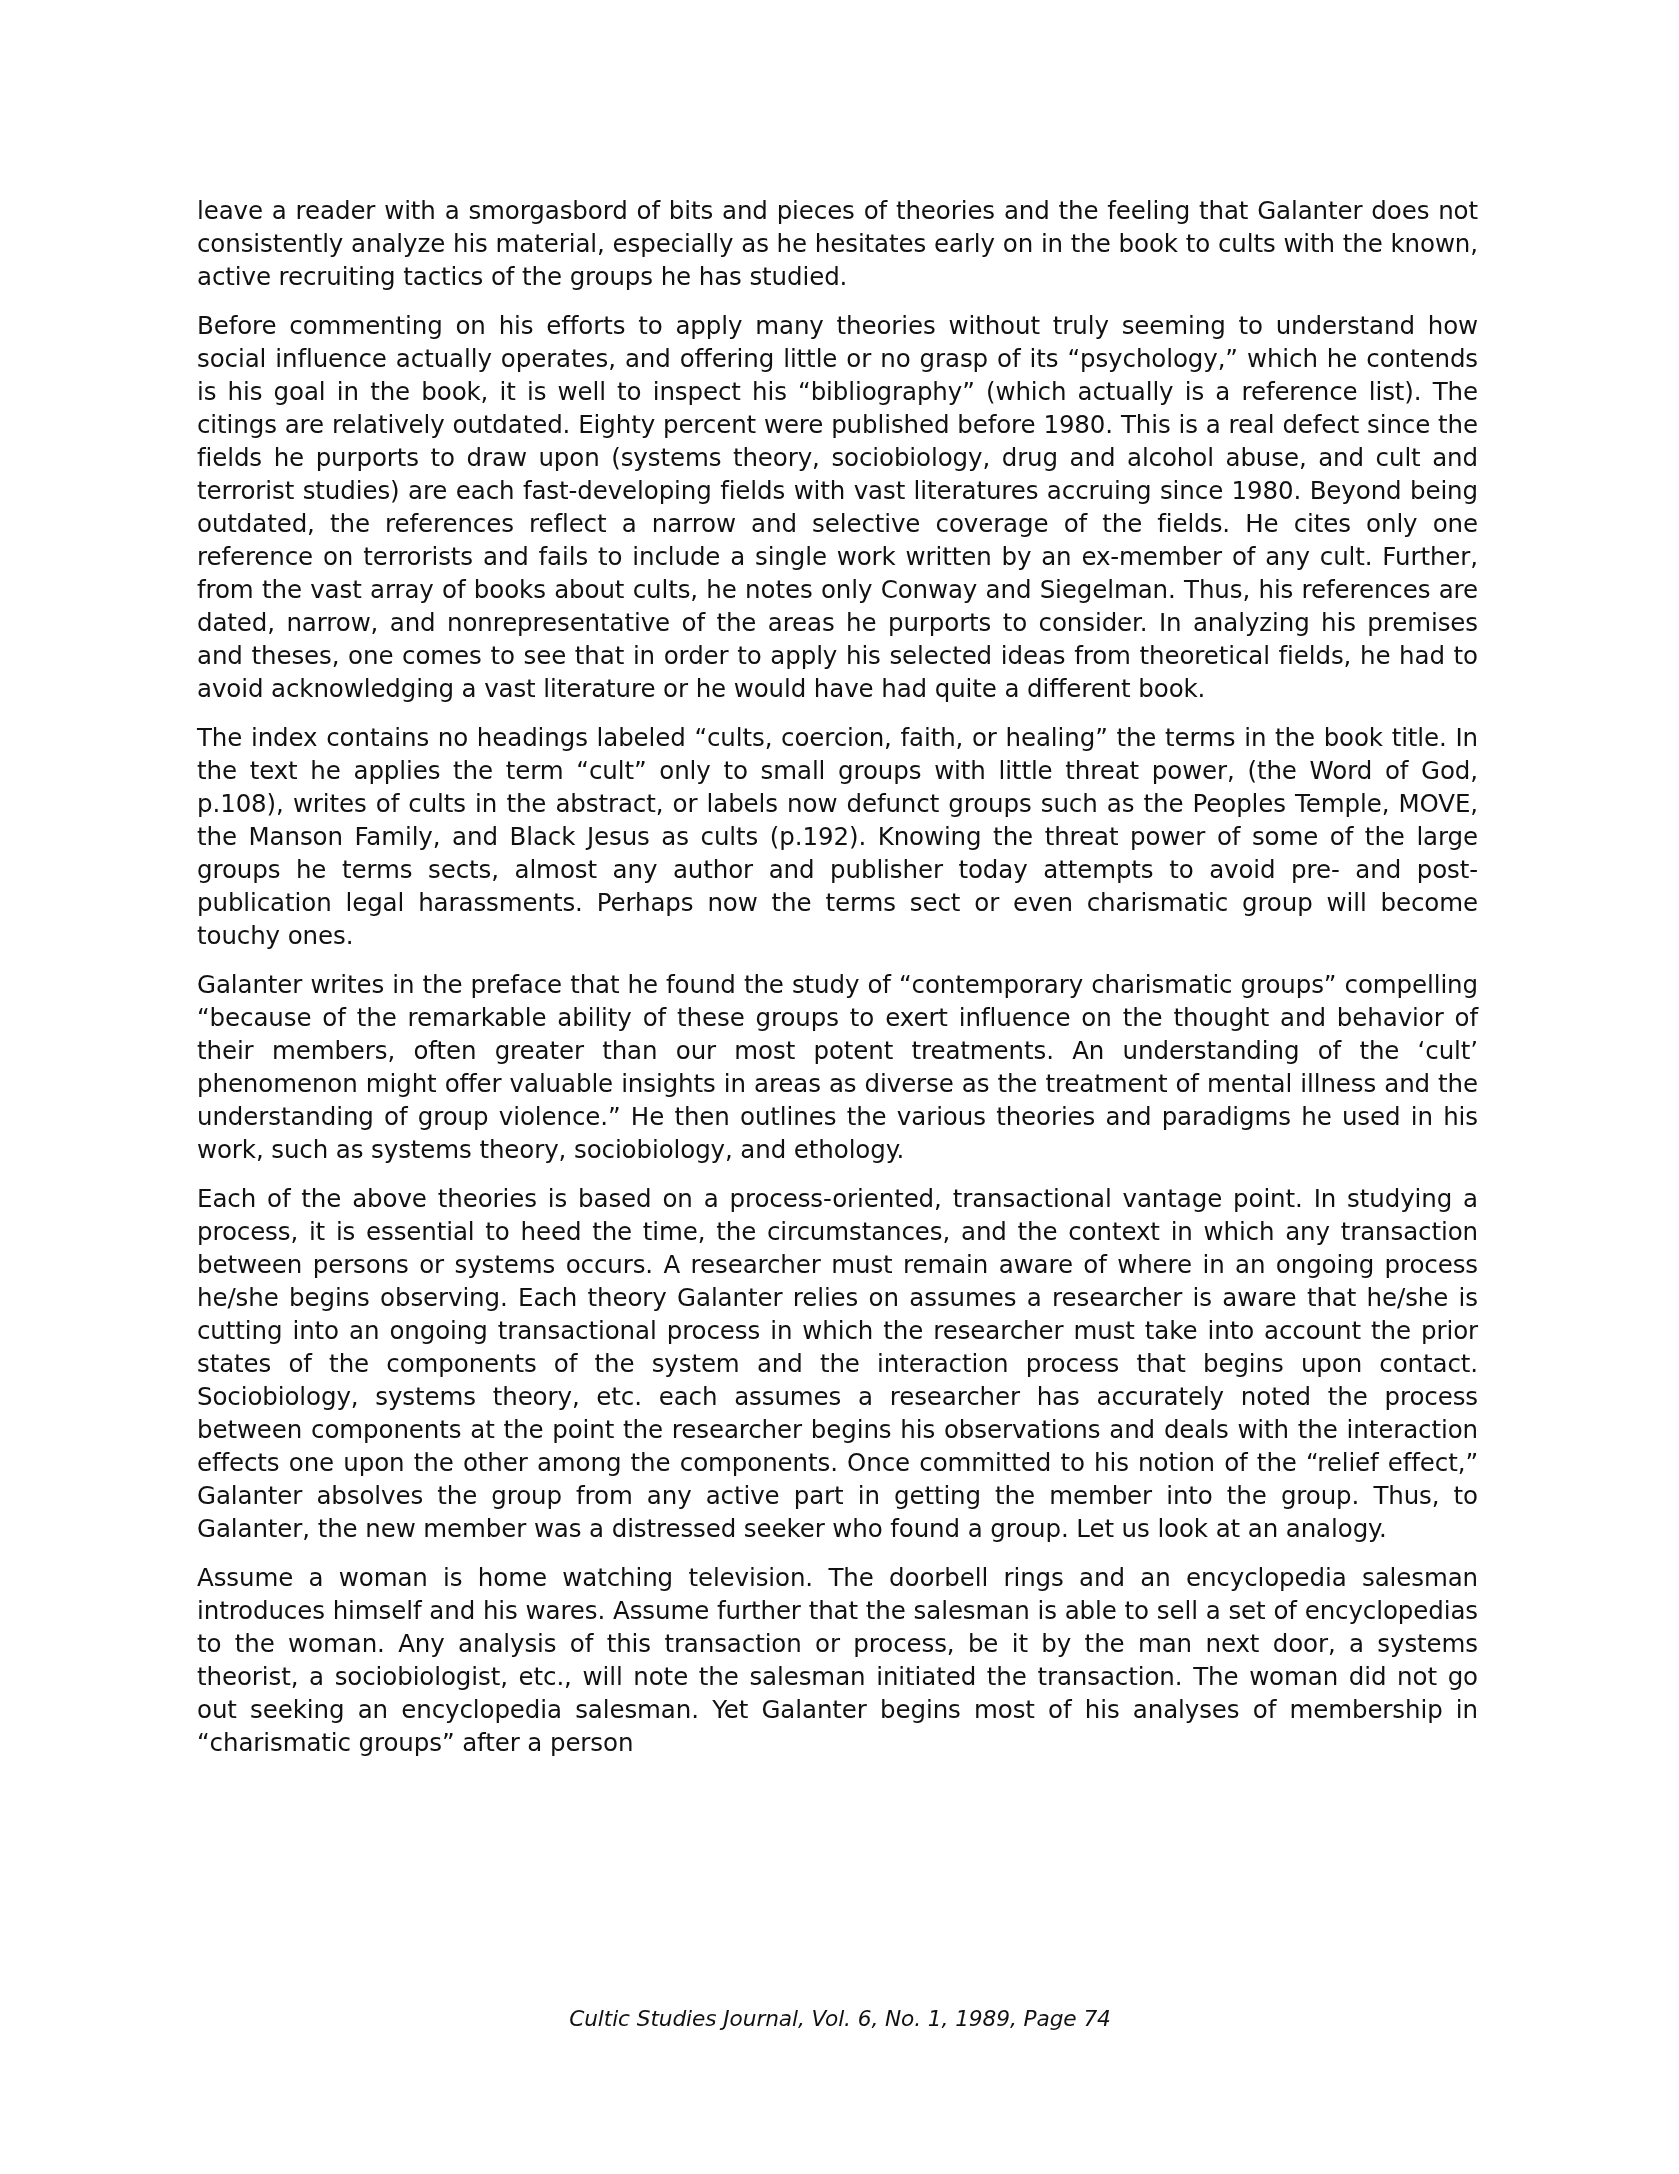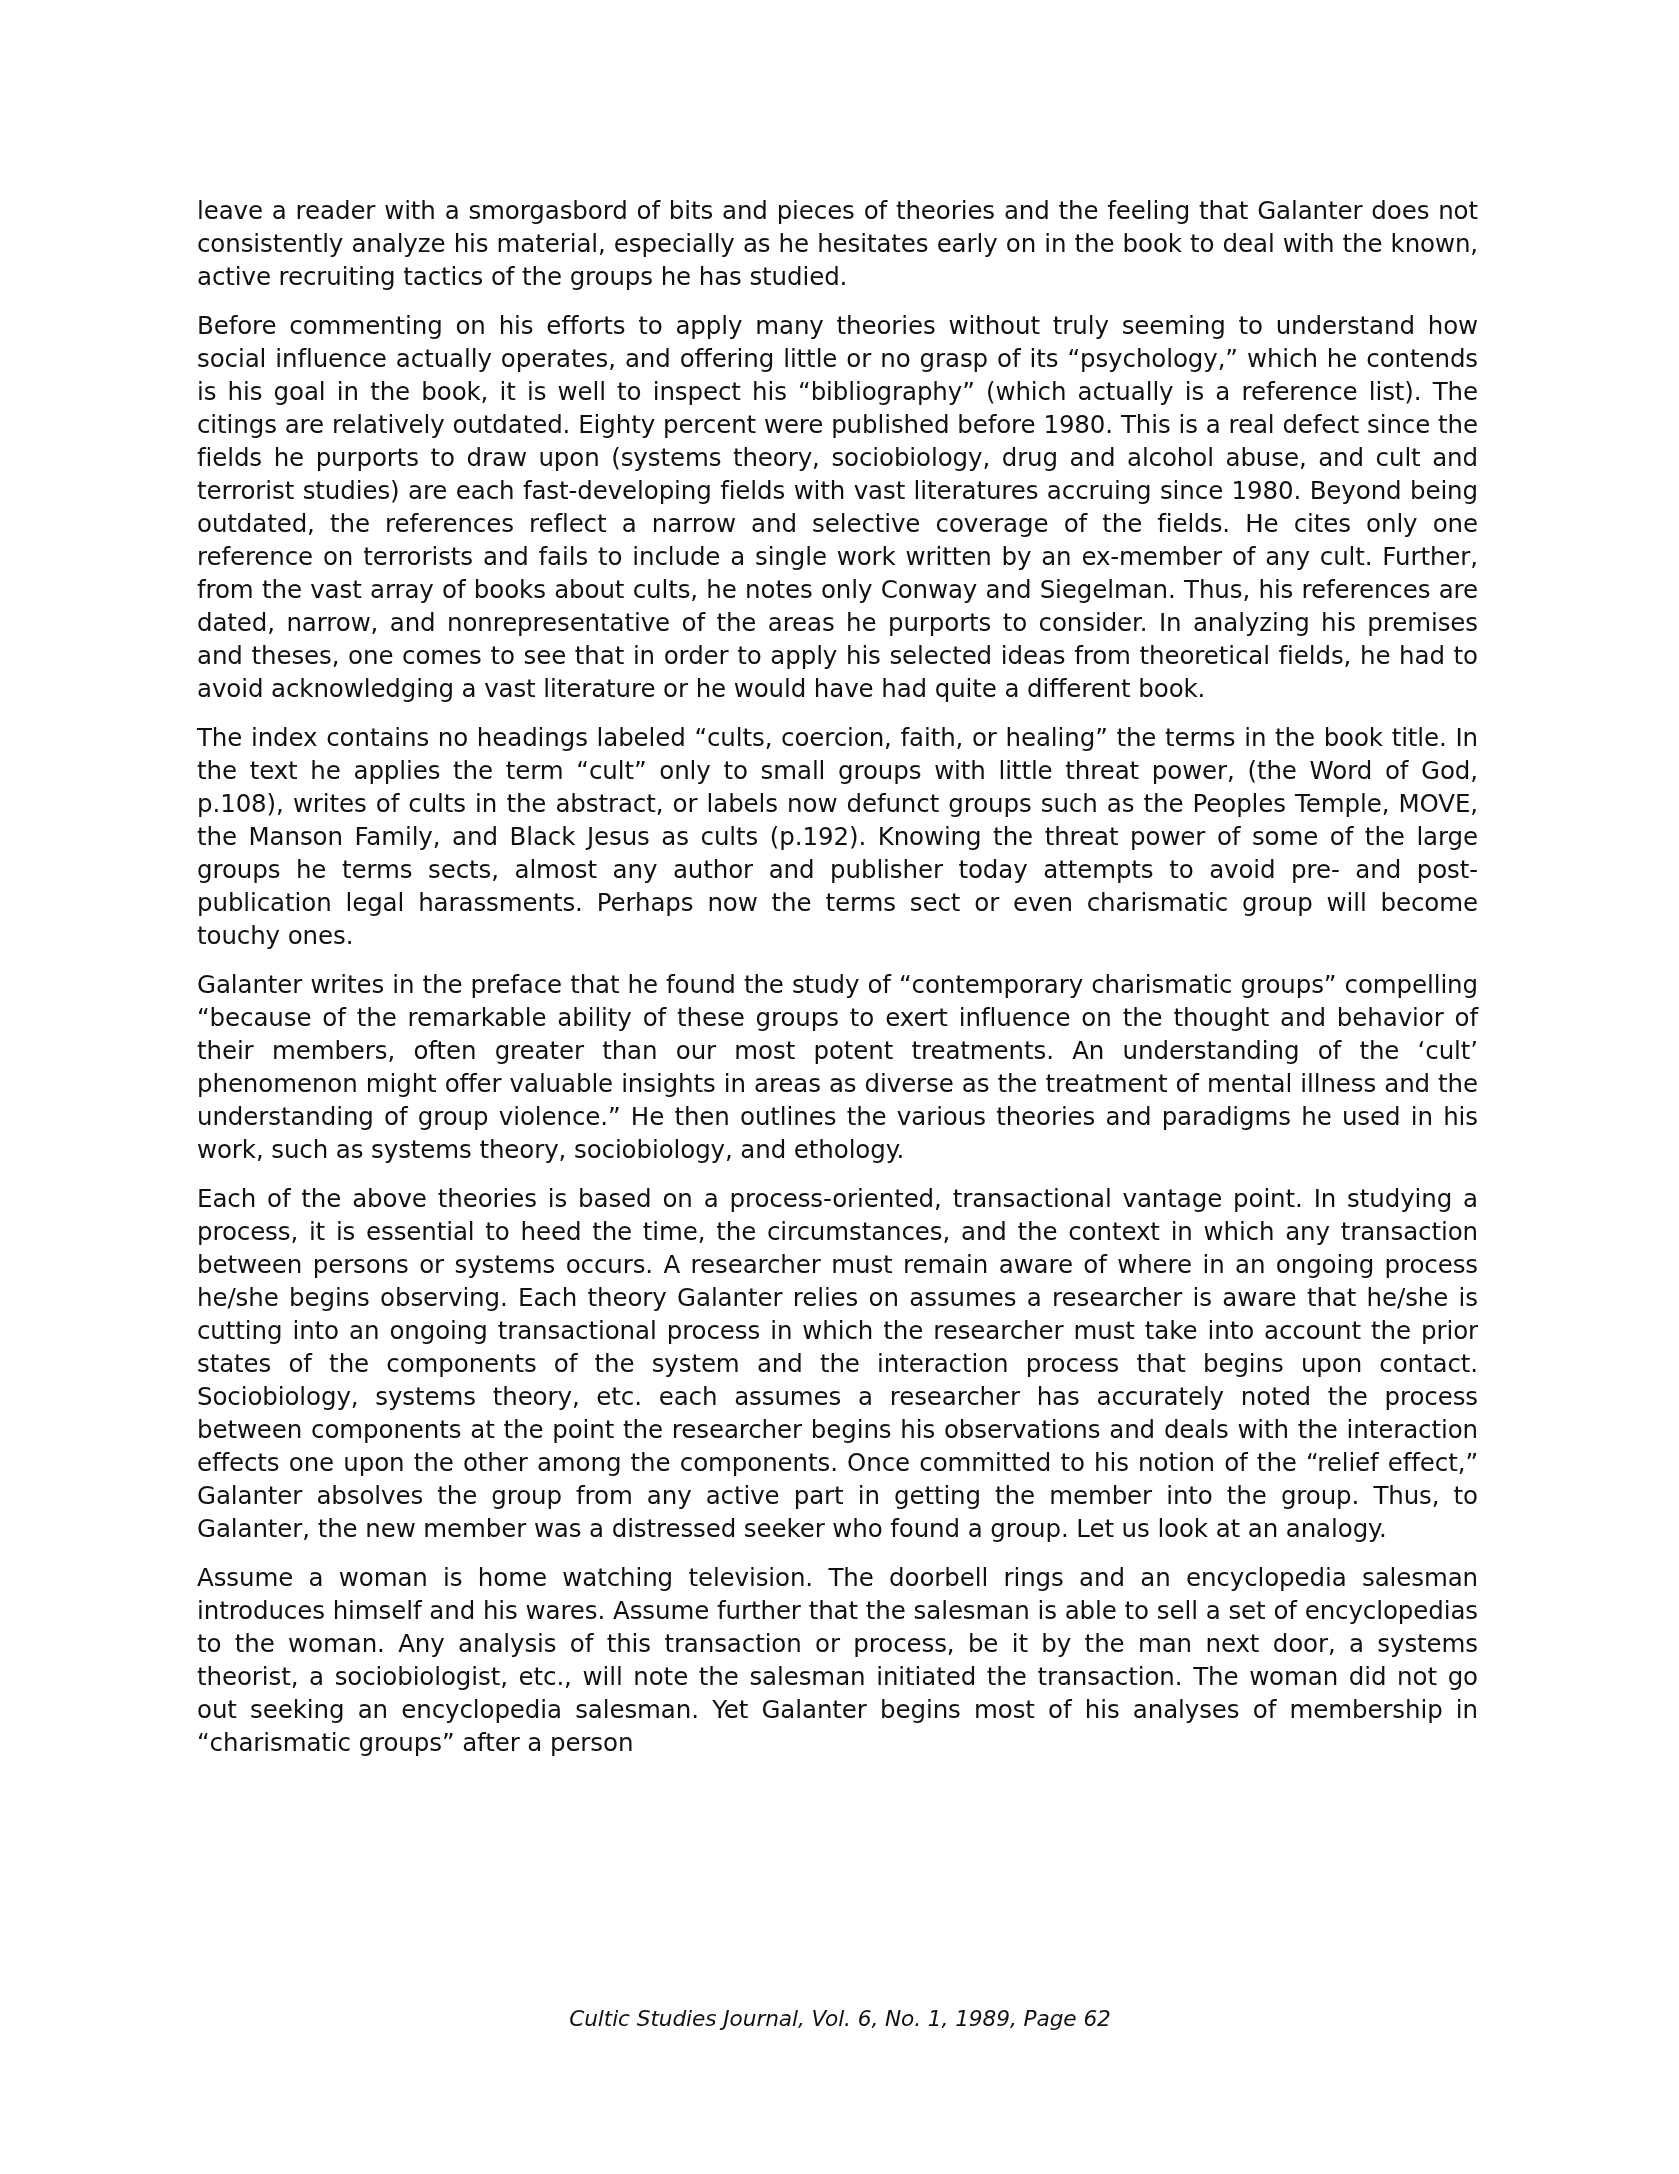--- a/index.html
+++ b/index.html
@@ -47,22 +47,22 @@
       font-style: italic;
       color: #111111;
       letter-spacing: -0.1px;
     }
   </style>
 </head>
 <body>
 
 <div class="page">
   <div class="body-text">
-    <p class="para">leave a reader with a smorgasbord of bits and pieces of theories and the feeling that Galanter does not consistently analyze his material, especially as he hesitates early on in the book to deal with the known, active recruiting tactics of the groups he has studied.</p>
+    <p class="para">leave a reader with a smorgasbord of bits and pieces of theories and the feeling that Galanter does not consistently analyze his material, especially as he hesitates early on in the book to cults with the known, active recruiting tactics of the groups he has studied.</p>
     <p class="para">Before commenting on his efforts to apply many theories without truly seeming to understand how social influence actually operates, and offering little or no grasp of its “psychology,” which he contends is his goal in the book, it is well to inspect his “bibliography” (which actually is a reference list).  The citings are relatively outdated. Eighty percent were published before 1980.  This is a real defect since the fields he purports to draw upon (systems theory, sociobiology, drug and alcohol abuse, and cult and terrorist studies) are each fast-developing fields with vast literatures accruing since 1980.  Beyond being outdated, the references reflect a narrow and selective coverage of the fields.  He cites only one reference on terrorists and fails to include a single work written by an ex-member of any cult.  Further, from the vast array of books about cults, he notes only Conway and Siegelman.  Thus, his references are dated, narrow, and nonrepresentative of the areas he purports to consider.  In analyzing his premises and theses, one comes to see that in order to apply his selected ideas from theoretical fields, he had to avoid acknowledging a vast literature or he would have had quite a different book.</p>
     <p class="para">The index contains no headings labeled “cults, coercion, faith, or healing” the terms in the book title.  In the text he applies the term “cult” only to small groups with little threat power, (the Word of God, p.108), writes of cults in the abstract, or labels now defunct groups such as the Peoples Temple, MOVE, the Manson Family, and Black Jesus as cults (p.192).  Knowing the threat power of some of the large groups he terms sects, almost any author and publisher today attempts to avoid pre- and post-publication legal harassments. Perhaps now the terms sect or even charismatic group will become touchy ones.</p>
     <p class="para">Galanter writes in the preface that he found the study of “contemporary charismatic groups” compelling “because of the remarkable ability of these groups to exert influence on the thought and behavior of their members, often greater than our most potent treatments.  An understanding of the ‘cult’ phenomenon might offer valuable insights in areas as diverse as the treatment of mental illness and the understanding of group violence.”  He then outlines the various theories and paradigms he used in his work, such as systems theory, sociobiology, and ethology.</p>
     <p class="para">Each of the above theories is based on a process-oriented, transactional vantage point.  In studying a process, it is essential to heed the time, the circumstances, and the context in which any transaction between persons or systems occurs.  A researcher must remain aware of where in an ongoing process he/she begins observing.  Each theory Galanter relies on assumes a researcher is aware that he/she is cutting into an ongoing transactional process in which the researcher must take into account the prior states of the components of the system and the interaction process that begins upon contact.  Sociobiology, systems theory, etc. each assumes a researcher has accurately noted the process between components at the point the researcher begins his observations and deals with the interaction effects one upon the other among the components.  Once committed to his notion of the “relief effect,” Galanter absolves the group from any active part in getting the member into the group.  Thus, to Galanter, the new member was a distressed seeker who found a group.  Let us look at an analogy.</p>
     <p class="para">Assume a woman is home watching television.  The doorbell rings and an encyclopedia salesman introduces himself and his wares.  Assume further that the salesman is able to sell a set of encyclopedias to the woman.  Any analysis of this transaction or process, be it by the man next door, a systems theorist, a sociobiologist, etc., will note the salesman initiated the transaction.  The woman did not go out seeking an encyclopedia salesman.  Yet Galanter begins most of his analyses of membership in “charismatic groups” after a person</p>
   </div>
-  <div class="footer">Cultic Studies Journal, Vol. 6, No. 1, 1989,  Page 62</div>
+  <div class="footer">Cultic Studies Journal, Vol. 6, No. 1, 1989,  Page 74</div>
 </div>
 
 
 </body></html>

